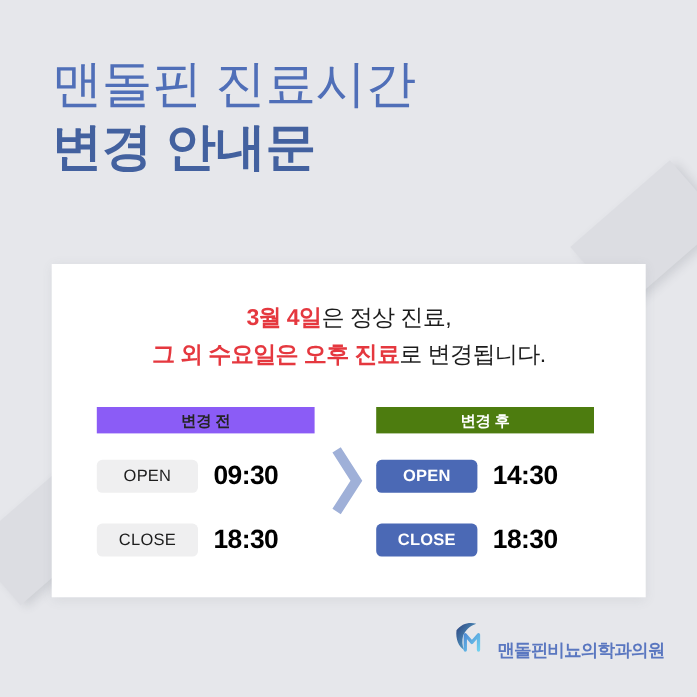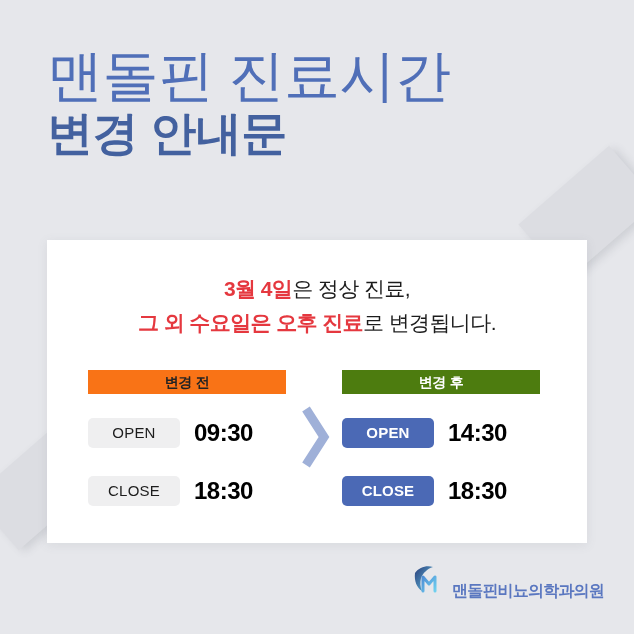--- a/index.html
+++ b/index.html
@@ -39,21 +39,21 @@
   }
 
   
   #header {
     position: absolute;
     left: 47px;
     top: 48px;
     z-index: 3;
   }
   .title-line-1 {
-    font-size: 56px;
+    font-size: 46px;
     line-height: 56px;
     font-weight: 400;
     color: #506fb8;
     letter-spacing: -0.5px;
     white-space: nowrap;
   }
   .title-line-2 {
     font-size: 46px;
     line-height: 58px;
     font-weight: 700;
@@ -116,21 +116,21 @@
 
   .col-header {
     height: 24px;
     line-height: 24px;
     text-align: center;
     font-size: 14px;
     font-weight: 700;
     letter-spacing: -0.3px;
   }
   #header-before {
-    background: #f97316;
+    background: #8b5cf6;
     color: #232323;
   }
   #header-after {
     background: #4d7c0f;
     color: #ffffff;
   }
 
   .row {
     display: flex;
     align-items: center;

